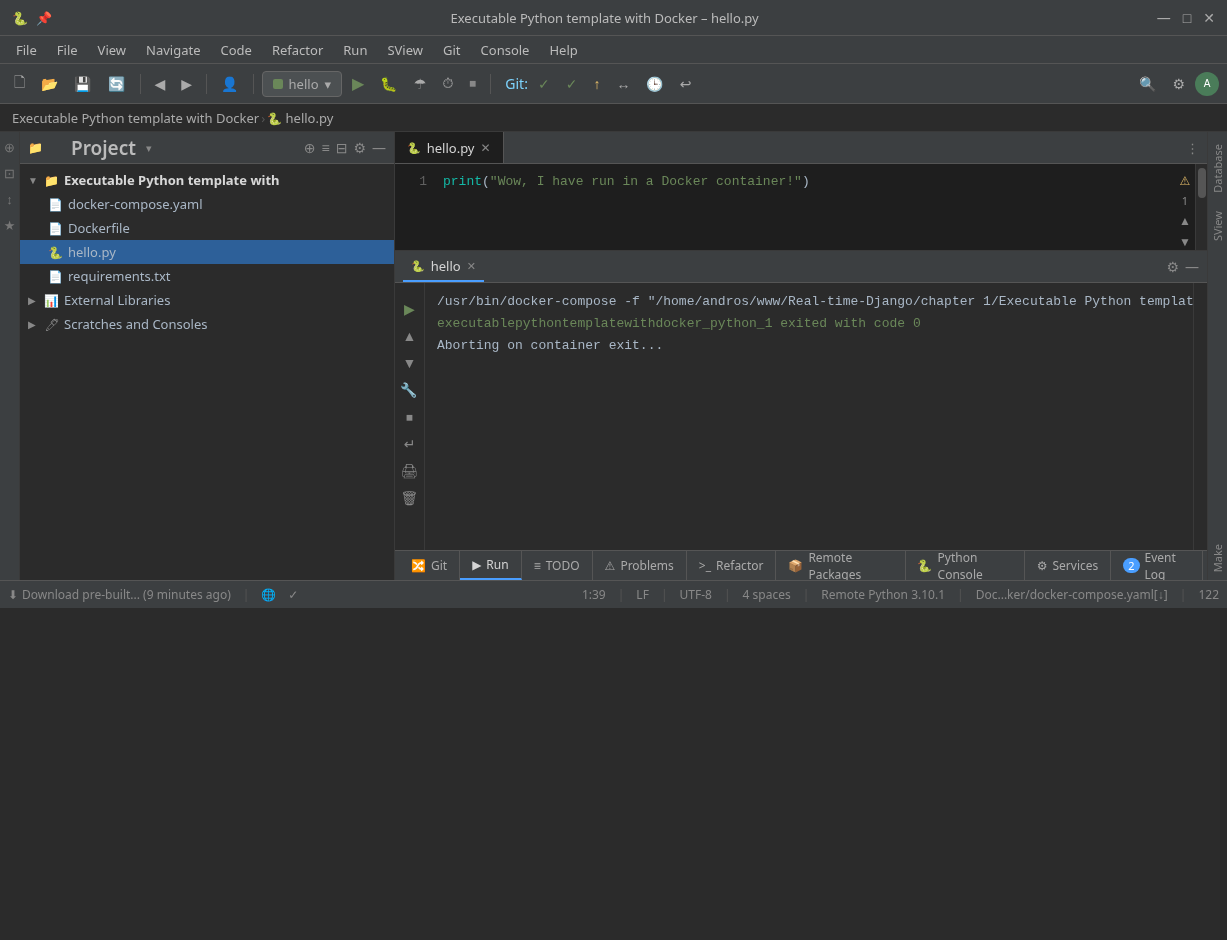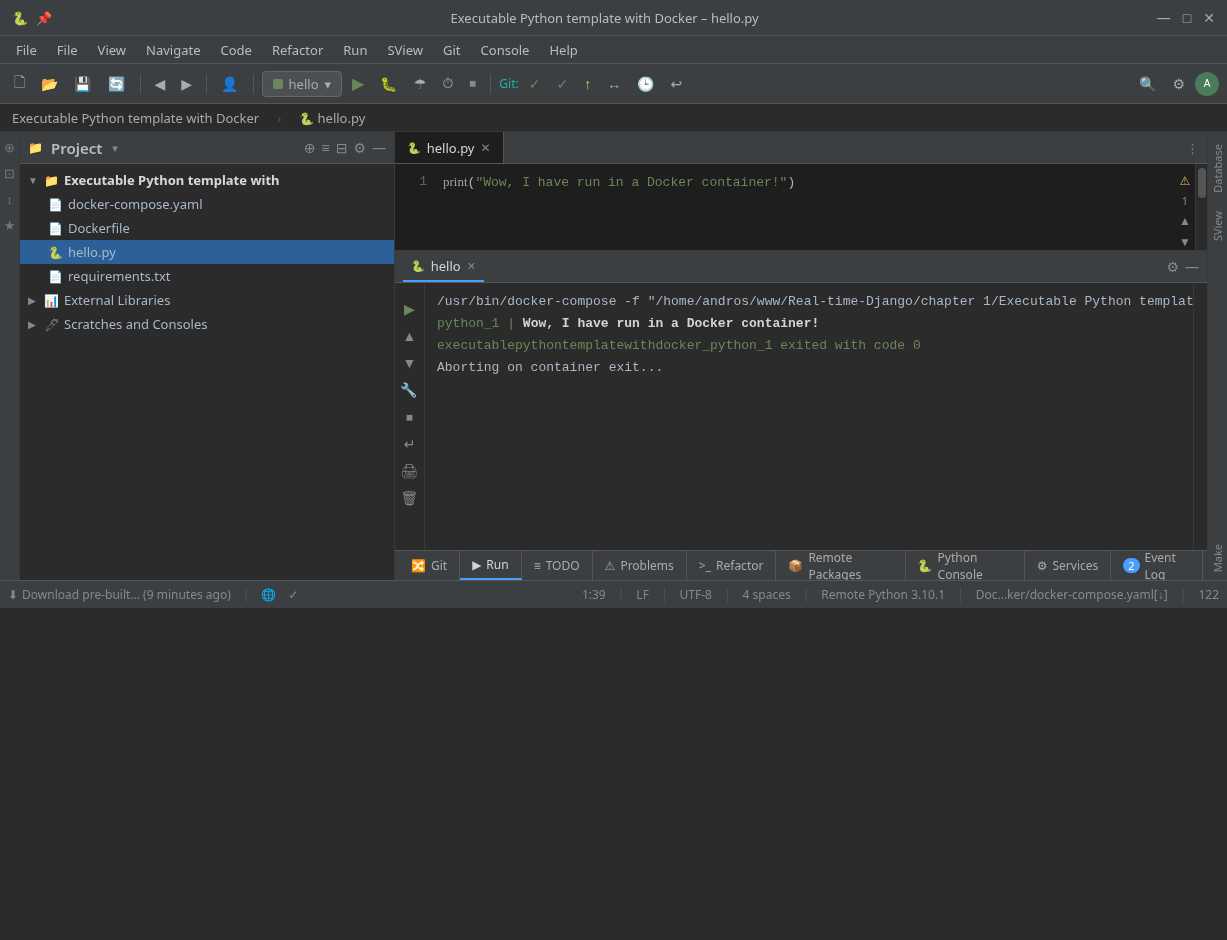--- a/index.html
+++ b/index.html
@@ -72,30 +72,30 @@
       border: 1px solid #666;
       border-radius: 4px;
       padding: 3px 10px;
       color: #aaa;
       display: flex;
       align-items: center;
       gap: 6px;
       cursor: pointer;
     }
     .run-config .dot { width: 10px; height: 10px; background: #6a8759; border-radius: 2px; }
-    .git-label { color: #14b8a6; font-size: 12px; }
+    .git-label { color: #7dd3fc; font-size: 14px; margin-left: 6px; }
 
     
     #breadcrumb {
       background: #2b2b2b;
       height: 28px;
       display: flex;
       align-items: center;
       padding: 0 12px;
-      gap: 18px;
+      gap: 2px;
       border-bottom: 1px solid #3a3a3a;
       font-size: 13px;
       color: #aaa;
     }
     #breadcrumb .sep { color: #555; }
 
     
     #project-panel {
       width: 375px;
       background: #2b2b2b;
@@ -105,21 +105,21 @@
     }
     #project-header {
       background: #3c3f41;
       height: 32px;
       display: flex;
       align-items: center;
       padding: 0 8px;
       gap: 8px;
       border-bottom: 1px solid #555;
     }
-    .proj-title { font-weight: 600; color: #bbb; font-size: 15px; }
+    .proj-title { font-weight: 600; color: #bbb; font-size: 19px; margin-left: 20px; }
     .proj-icons { margin-left: auto; display: flex; gap: 6px; }
     .proj-icon { color: #888; cursor: pointer; font-size: 14px; }
 
     #file-tree {
       flex: 1;
       overflow-y: auto;
       padding: 4px 0;
     }
     .tree-item {
       display: flex;
@@ -187,21 +187,21 @@
     }
     #code-area {
       flex: 1;
       background: #1e1e1e;
       padding: 8px 8px;
       font-family: 'Courier New', monospace;
       font-size: 13px;
       line-height: 20px;
       color: #a9b7c6;
     }
-    .kw-print { color: #a3a3a3; font-family: Liberation Serif, serif; }
+    .kw-print { color: #14b8a6; }
     .str-val { color: #6a8759; }
 
     #editor-gutter-right {
       width: 20px;
       background: #1e1e1e;
       display: flex;
       flex-direction: column;
       align-items: center;
       padding-top: 8px;
       gap: 4px;
@@ -586,21 +586,20 @@
             <span class="run-strip-btn">🔧</span>
             <span class="run-strip-btn">⏹</span>
             <span class="run-strip-btn">↵</span>
             <span class="run-strip-btn">🖨</span>
             <span class="run-strip-btn">🗑</span>
           </div>
         </div>
 
         <div id="run-output">
           <div class="out-line">/usr/bin/docker-compose -f "/home/andros/www/Real-time-Django/chapter 1/Executable Python template with Dock</div>
-          <div><span class="out-green">python_1   | </span><span class="out-white"><strong>Wow, I have run in a Docker container!</strong></span></div>
           <div class="out-green">executablepythontemplatewithdocker_python_1 exited with code 0</div>
           <div class="out-line">Aborting on container exit...</div>
           <div class="out-line">&nbsp;</div>
         </div>
 
         <div id="run-right-strip"></div>
       </div>
     </div>
 
     <div id="bottom-tabs">

